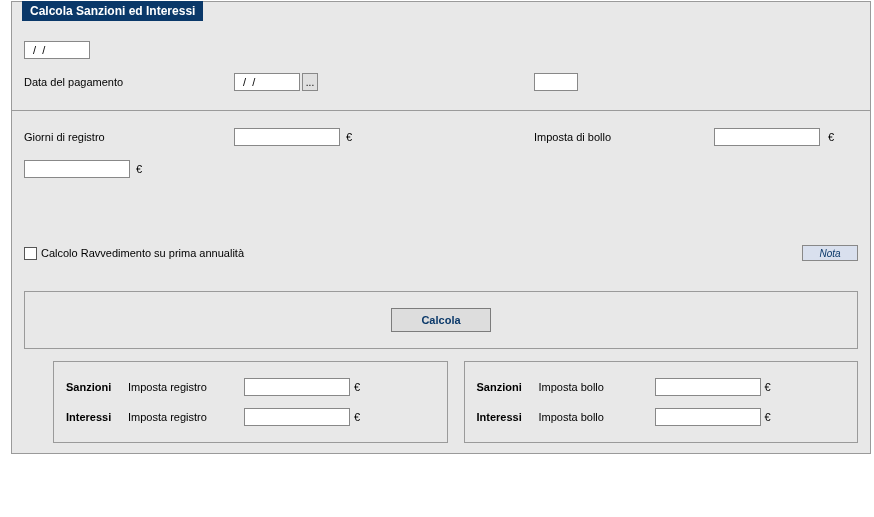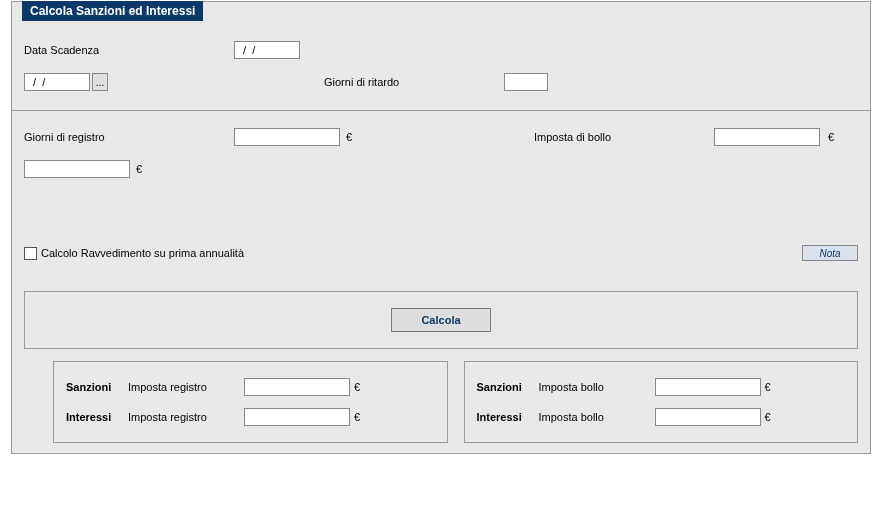--- a/index.html
+++ b/index.html
@@ -122,31 +122,30 @@
   </style>
 </head>
 <body>
 
 <div class="container">
   <div class="panel">
     <div class="panel-title">Calcola Sanzioni ed Interessi</div>
 
     <div class="top-section">
       <div class="row">
-        <div class="col1 label">Data Scadenza</div>
         <div class="col2">
           <input type="text" class="date-input" value="  /  /" style="">
         </div>
       </div>
       <div class="row">
+        <div class="col1 label">Data del pagamento</div>
         <div class="col2">
           <input type="text" class="date-input date-yellow" value="  /  /" style="">
           <button class="date-picker-btn">...</button>
         </div>
-        <div class="col3 label">Giorni di ritardo</div>
         <div class="col4">
           <input type="text" class="giorni-input" value="" style="">
         </div>
       </div>
     </div>
 
     <div class="divider"></div>
 
     <div>
       <div class="row">

